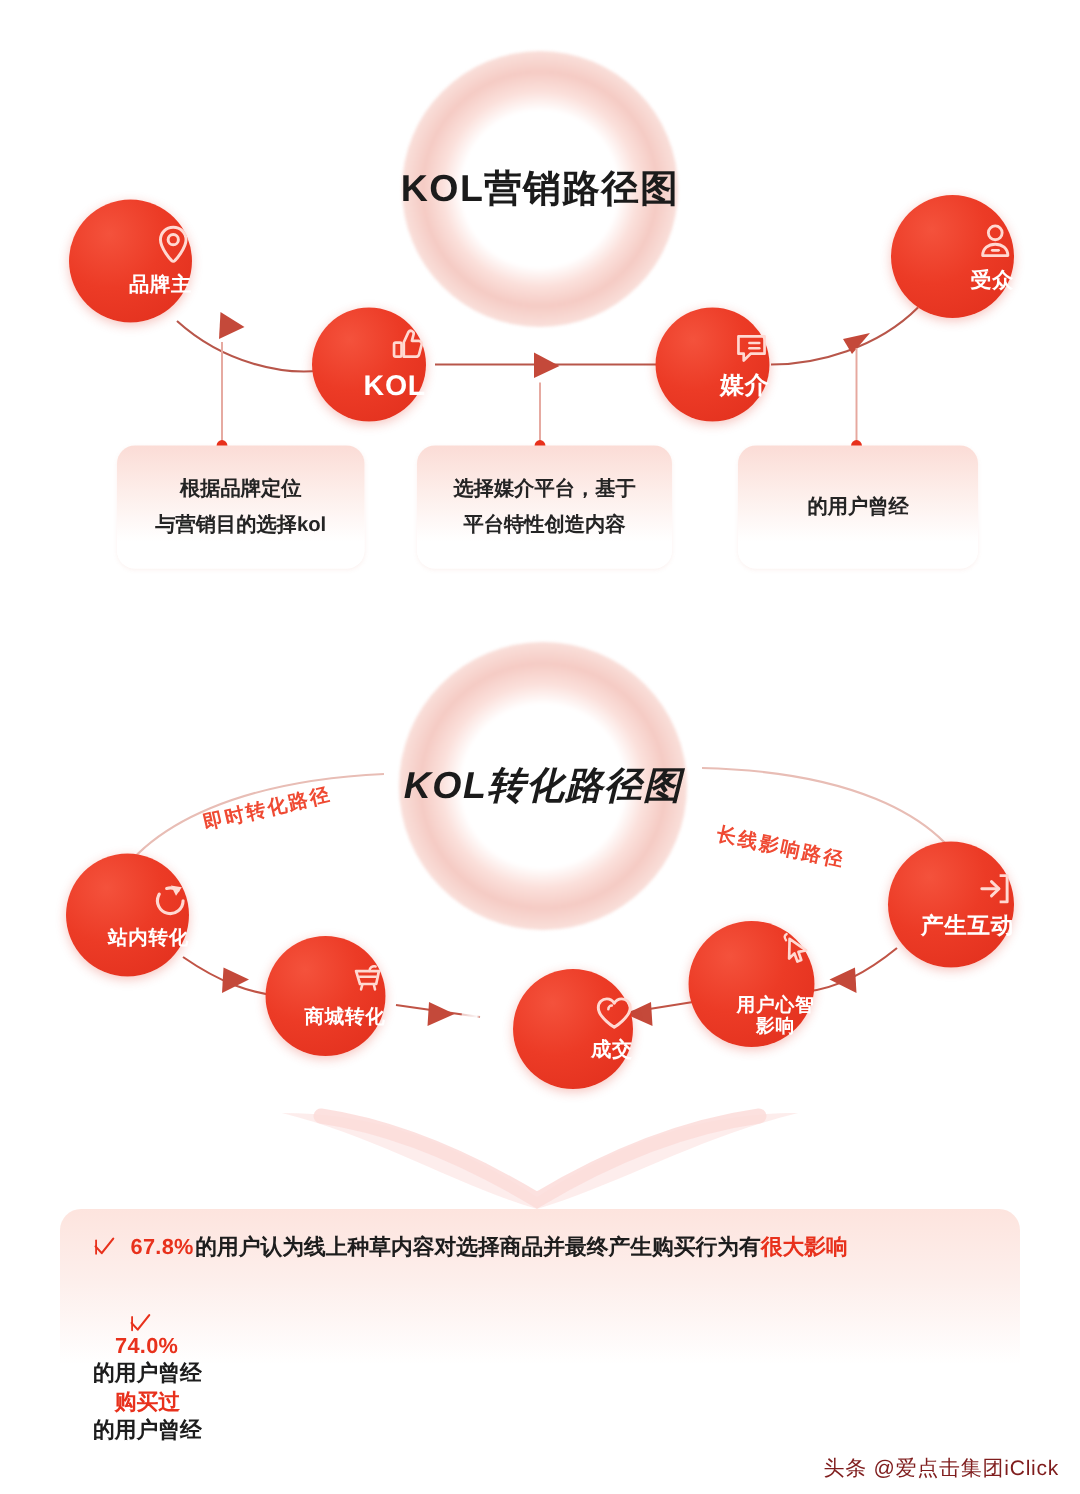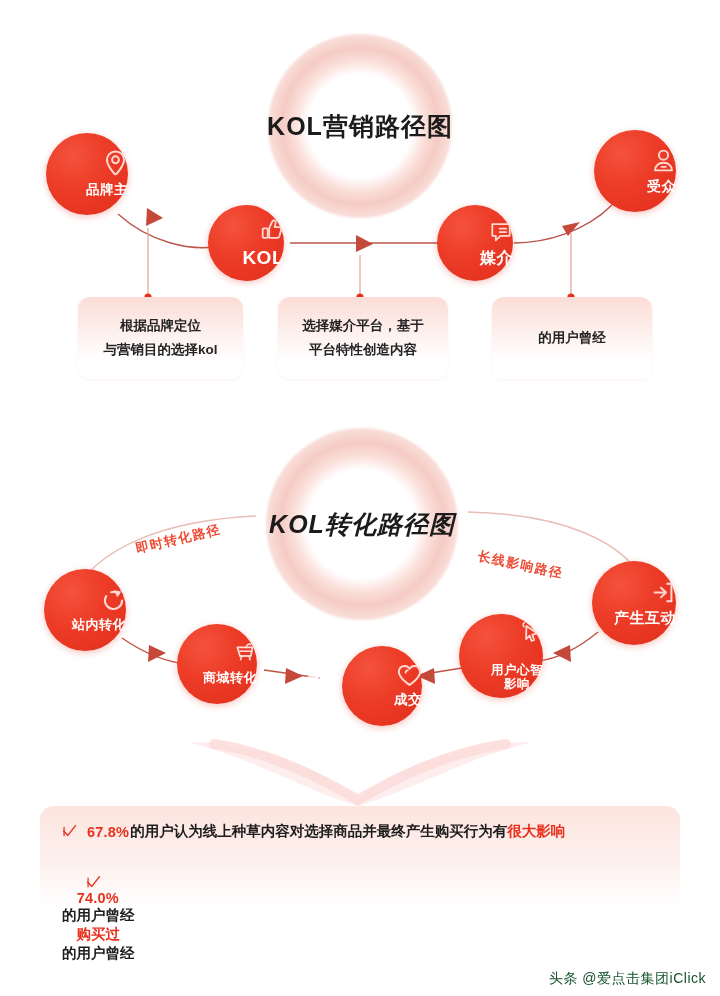--- a/index.html
+++ b/index.html
@@ -110,21 +110,21 @@
   }
   .stat-row .pct { color: #e8311c; font-weight: bold; margin-right: 1px; letter-spacing: 0.2px; }
   .stat-row .hl  { color: #e8311c; font-weight: bold; }
   .stat-row .txt { color: #1d1d1d; }
 
   
   .footer {
     position: absolute;
     right: 14px; bottom: 8px;
     font-size: 14px;
-    color: #14532d;
+    color: #7f1d1d;
     letter-spacing: 0.5px;
     white-space: nowrap;
   }
 </style>
 </head>
 <body>
 
 <div id="page">
 
   <div class="ring-wrap" style="left:268px; top:34px; width:184px; height:184px;">

